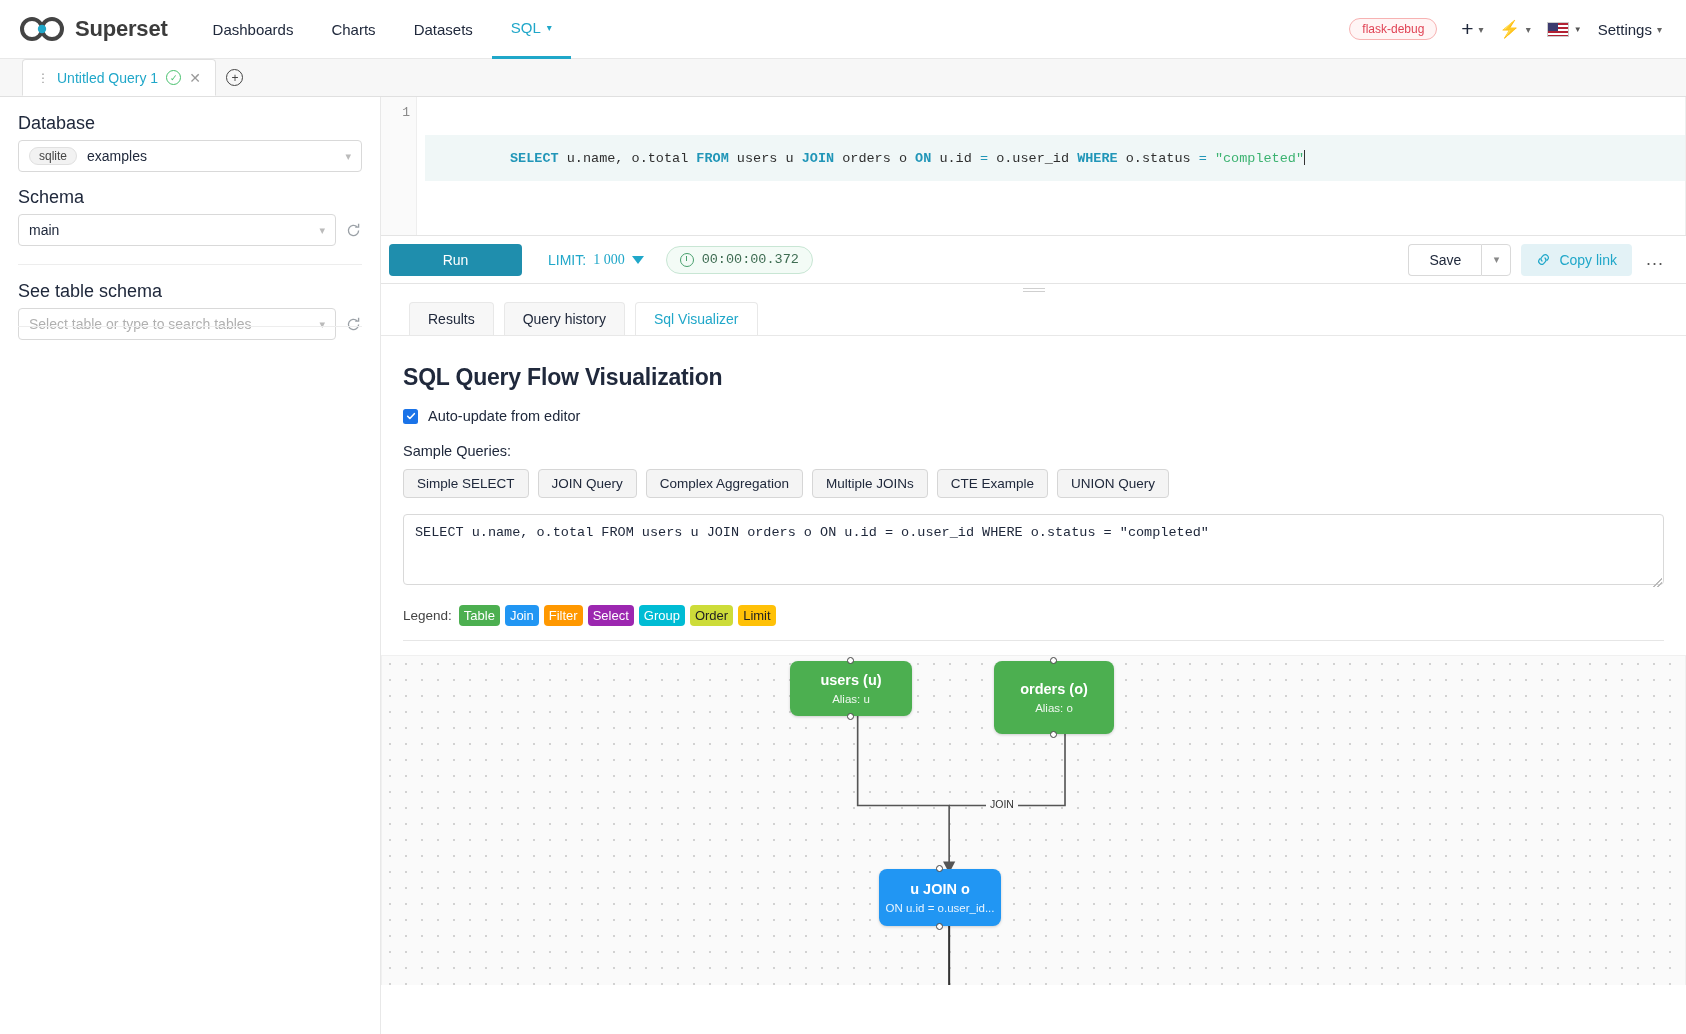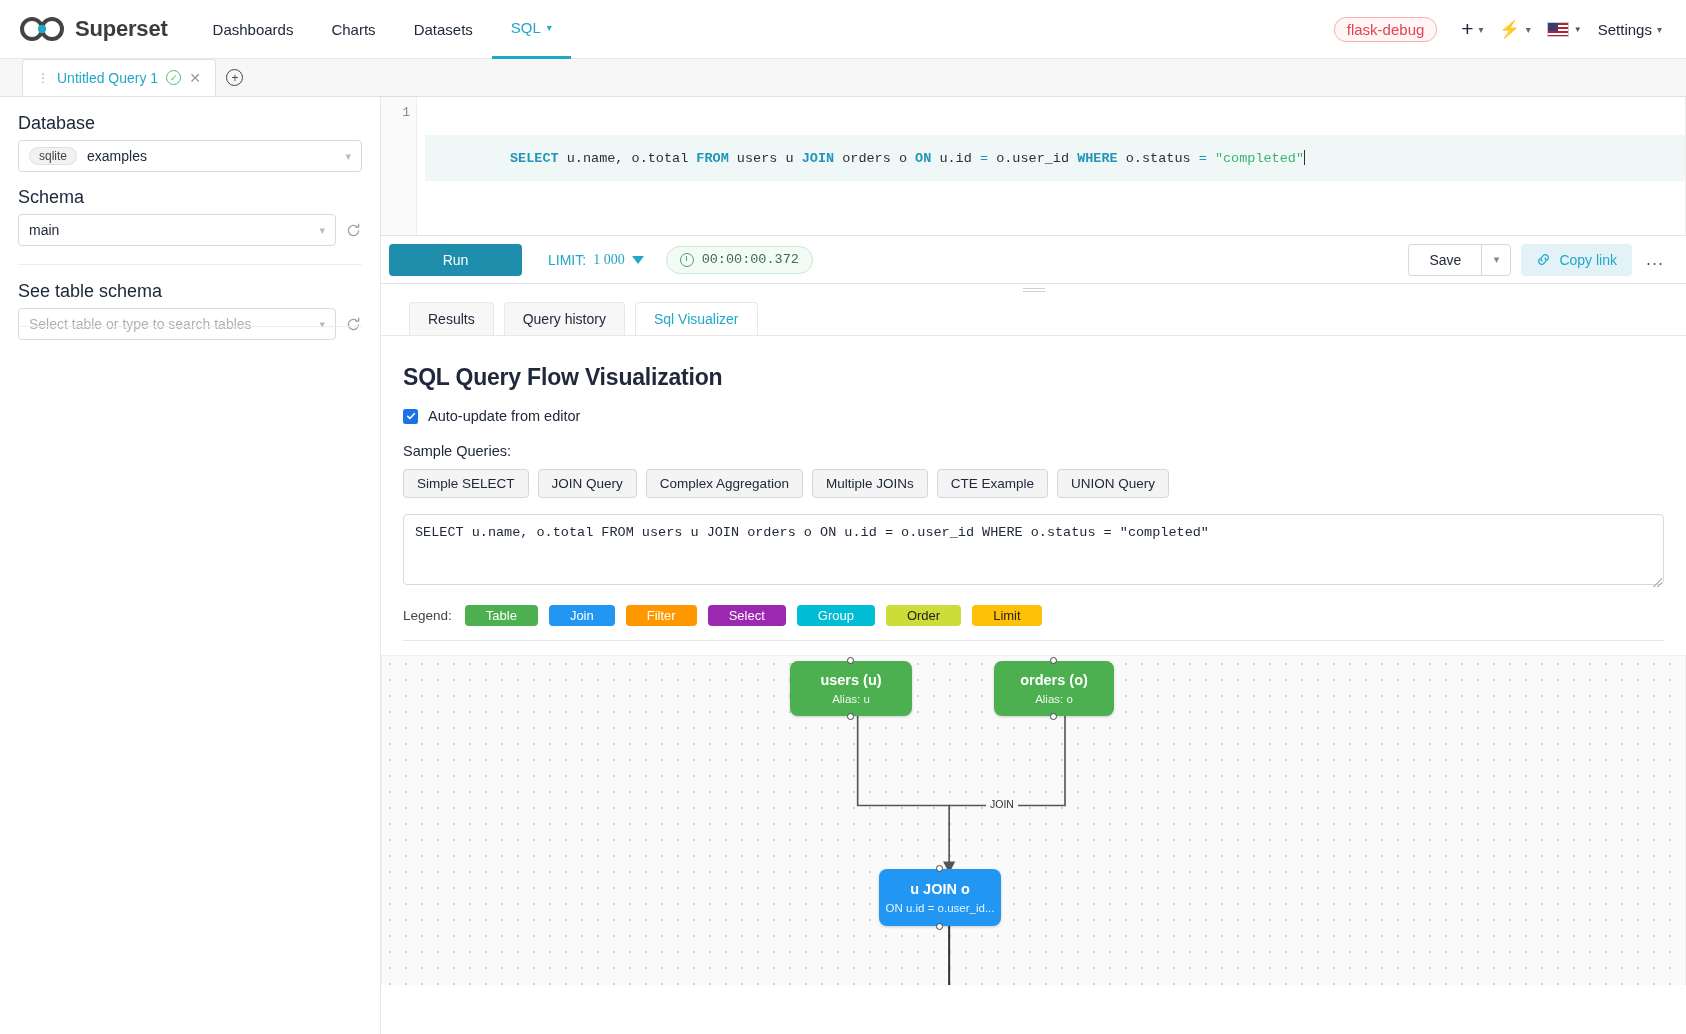--- a/index.html
+++ b/index.html
@@ -24,21 +24,21 @@
   .nav-links { display: flex; align-items: center; height: 59px; }
   .nav-link {
     font-size: 15px; color: #20293c; padding: 0 19px; height: 59px;
     display: flex; align-items: center; cursor: pointer;
   }
   .nav-link.active { color: #20a7c9; border-bottom: 3px solid #20a7c9; }
   .nav-caret { margin-left: 6px; font-size: 10px; color: #20a7c9; }
   .nav-right { margin-left: auto; display: flex; align-items: center; gap: 4px; padding-right: 18px; }
   .debug-badge {
     border: 1px solid #f7b2b2; color: #e04355; background: #fff5f5;
-    border-radius: 12px; font-size: 15px; padding: 3px 12px; margin-right: 14px;
+    border-radius: 12px; font-size: 12px; padding: 3px 12px; margin-right: 14px;
   }
   .icon-btn { display: flex; align-items: center; gap: 5px; padding: 4px 6px; cursor: pointer; color: #20293c; }
   .icon-btn .chev { font-size: 10px; color: #666; }
   .plus-icon { font-size: 21px; line-height: 18px; font-weight: 300; }
   .bolt-icon { font-size: 17px; }
   .flag { width: 22px; height: 15px; position: relative; overflow: hidden; border: 1px solid #ccc; }
   .flag .stripes { position: absolute; inset: 0;
     background: repeating-linear-gradient(#b22234 0 2px, #ffffff 2px 4px); }
   .flag .canton { position: absolute; left: 0; top: 0; width: 10px; height: 8px; background: #3c3b6e; }
   .settings-label { font-size: 15px; }
@@ -174,23 +174,23 @@
   .query-ta {
     width: 100%; height: 71px; border: 1px solid #d9d9d9; border-radius: 4px;
     font-family: "Liberation Mono", monospace; font-size: 13.5px; padding: 9px 11px;
     resize: none; color: #20293c; background: #fff; line-height: 1.4;
     position: relative;
   }
   .ta-wrap { position: relative; }
   .ta-grip { position: absolute; right: 2px; bottom: 2px; width: 10px; height: 10px;
     background: linear-gradient(135deg, transparent 50%, #bbb 50%, #bbb 60%, transparent 60%,
       transparent 72%, #bbb 72%, #bbb 82%, transparent 82%); }
-  .legend-row { display: flex; align-items: center; gap: 11px; margin: 16px 0 14px; }
+  .legend-row { display: flex; align-items: center; gap: 5px; margin: 16px 0 14px; }
   .legend-label { font-size: 13.5px; color: #444; margin-right: 2px; }
-  .lg { border-radius: 4px; font-size: 13px; padding: 3px 21px; color: #fff; }
+  .lg { border-radius: 4px; font-size: 13px; padding: 3px 5px; color: #fff; }
   .viz-hr { border-top: 1px solid #e6e6e6; }
 
   
   .canvas {
     margin-top: 14px; height: 330px; background-color: #fafafa;
     background-image: radial-gradient(#d2d2d2 1px, transparent 1px);
     background-size: 16px 16px; position: relative; overflow: hidden;
     border: 1px solid #f0f0f0; border-bottom: none;
   }
   .node { position: absolute; border-radius: 8px; color: #fff; text-align: left;
@@ -425,21 +425,21 @@
           <path d="M558 270 L558 330" fill="none" stroke="#333" stroke-width="2"></path>
         </svg>
 
         <div class="node" style="left:408px; top:5px; width:122px; height:55px; background:#4caf50;">
           <span class="handle top"></span>
           <span class="n-title">users (u)</span>
           <span class="n-sub">Alias: u</span>
           <span class="handle bottom"></span>
         </div>
 
-        <div class="node" style="left:612px; top:5px; width:120px; height:55px; background:#4caf50;">
+        <div class="node" style="left:612px; top:5px; width:120px; height:73px; background:#4caf50;">
           <span class="handle top"></span>
           <span class="n-title">orders (o)</span>
           <span class="n-sub">Alias: o</span>
           <span class="handle bottom"></span>
         </div>
 
         <div class="edge-label" style="left:604px; top:141px;">JOIN</div>
 
         <div class="node" style="left:497px; top:213px; width:122px; height:57px; background:#2196f3;">
           <span class="handle top"></span>

